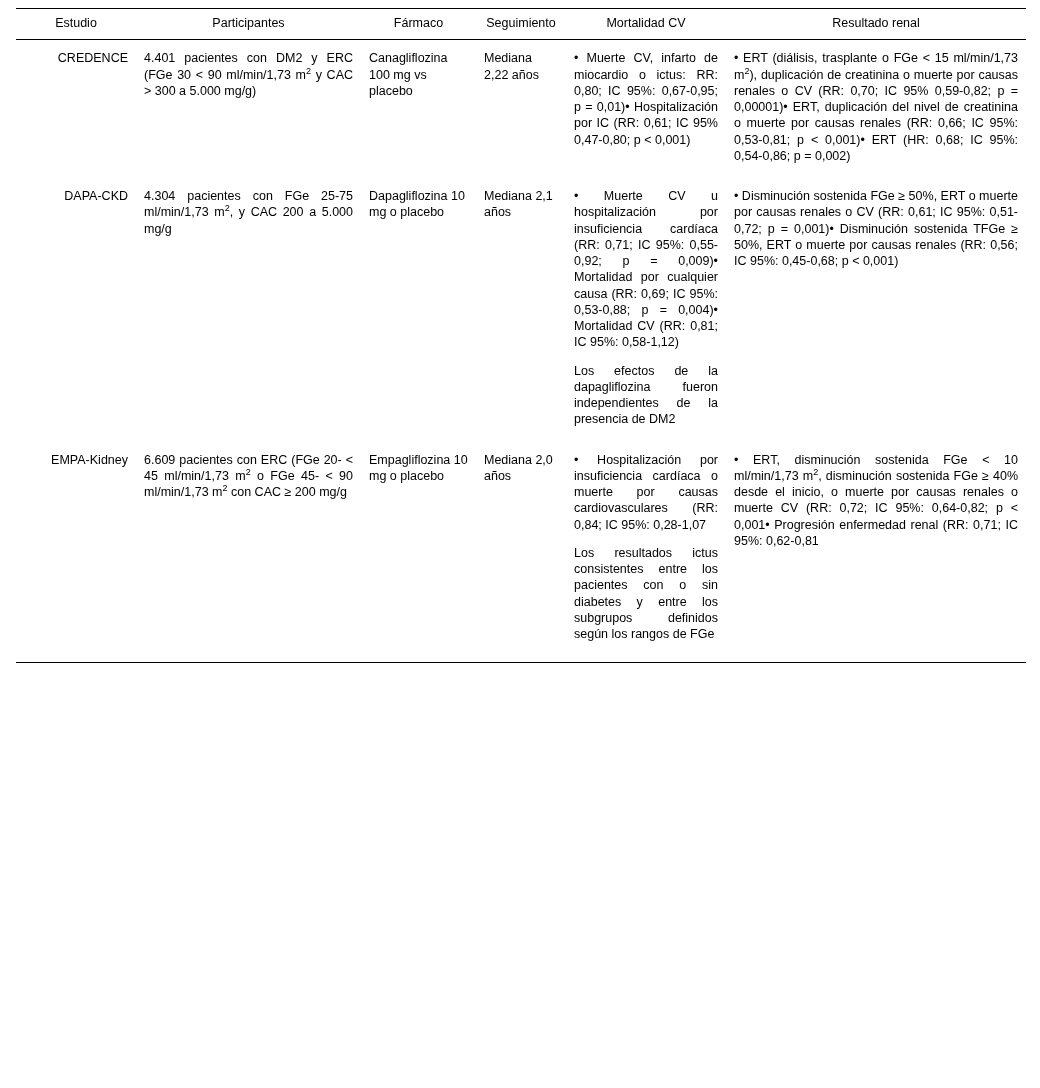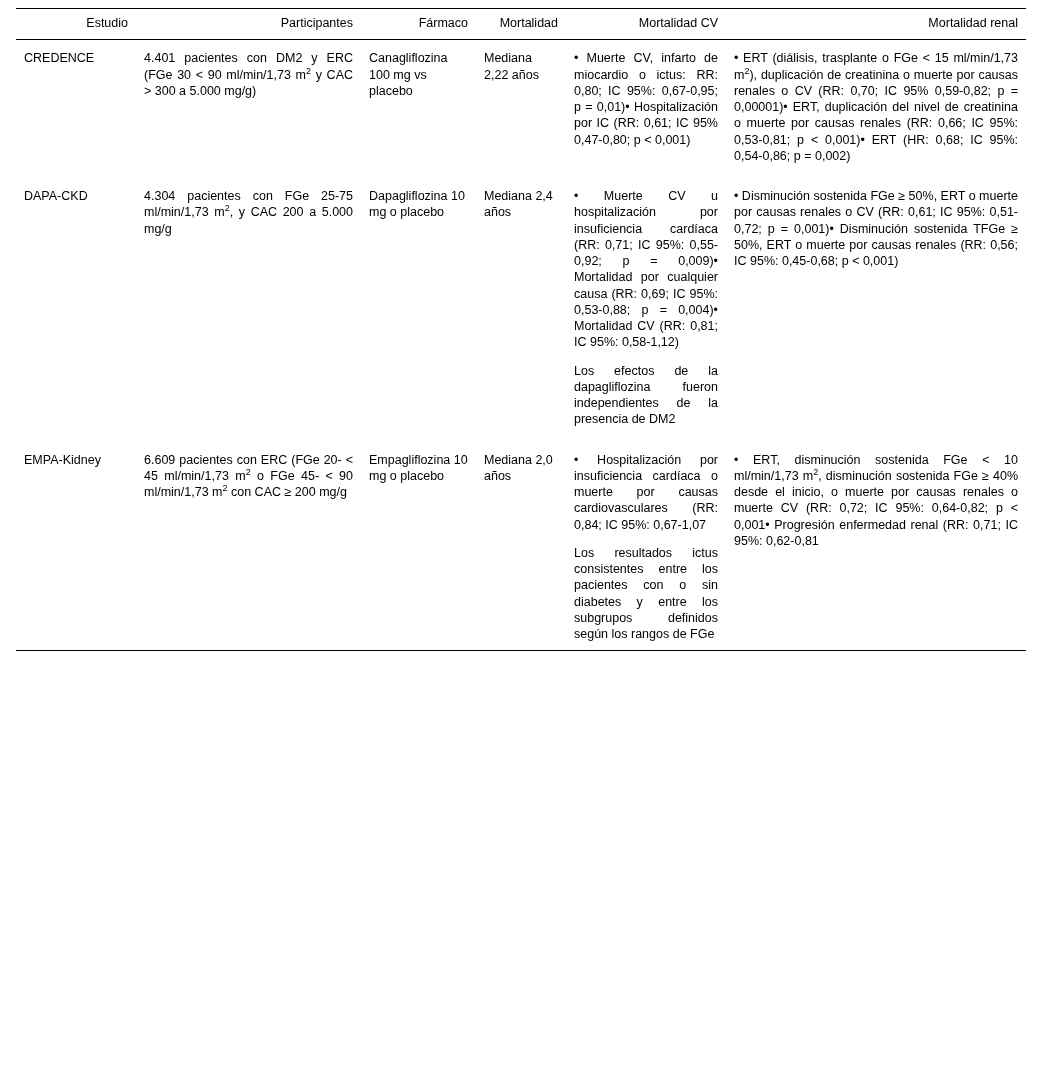--- a/index.html
+++ b/index.html
@@ -24,44 +24,44 @@
   table.study-table {
     width: 1010px;
     margin-left: 16px;
     margin-top: 8px;
     border-collapse: collapse;
     table-layout: fixed;
     font-size: 12.5px;
     line-height: 1.30;
   }
   table.study-table thead th {
-    text-align: right;
+    text-align: center;
     font-weight: normal;
     padding: 6px 8px 8px 8px;
     vertical-align: top;
     border-top: 1.6px solid #000;
     border-bottom: 1.1px solid #000;
   }
   table.study-table tbody td {
     vertical-align: top;
     padding: 10px 8px 14px 8px;
   }
   table.study-table tbody tr.last-row td {
     border-bottom: 1.6px solid #000;
-    padding-bottom: 8px;
+    padding-bottom: 20px;
   }
   
   col.c-estudio   { width: 120px; }
   col.c-part      { width: 225px; }
   col.c-farmaco   { width: 115px; }
   col.c-seguim    { width: 90px; }
   col.c-cv        { width: 160px; }
   col.c-renal     { width: 300px; }
 
-  .cell-line { margin: 0; }
+  .cell-line { margin: 0; text-align: right; }
   .bullet-block { margin: 0; }
   .spacer-note { margin-top: 12px; }
   .justify { text-align: justify; text-justify: inter-word; }
   sup { font-size: 0.72em; vertical-align: super; line-height: 0; }
 </style>
 </head>
 <body>
 
 <div class="page">
 
@@ -72,23 +72,23 @@
       <col class="c-farmaco">
       <col class="c-seguim">
       <col class="c-cv">
       <col class="c-renal">
     </colgroup>
     <thead>
       <tr>
         <th>Estudio</th>
         <th>Participantes</th>
         <th>Fármaco</th>
-        <th>Mortalidad</th>
+        <th>Seguimiento</th>
         <th>Mortalidad CV</th>
-        <th>Mortalidad renal</th>
+        <th>Resultado renal</th>
       </tr>
     </thead>
     <tbody>
 
       <tr>
         <td>
           <div class="cell-line">CREDENCE</div>
         </td>
         <td class="justify">4.401 pacientes con DM2 y ERC (FGe 30 &lt;  90  ml/min/1,73  m<sup>2</sup> y CAC &gt;  300 a 5.000  mg/g)</td>
         <td>Canagliflozina 100  mg vs placebo</td>
@@ -96,37 +96,37 @@
         <td class="justify">• Muerte CV, infarto de miocardio o ictus: RR: 0,80; IC 95%: 0,67-0,95; p  =  0,01)• Hospitalización por IC (RR: 0,61; IC  95% 0,47-0,80; p  &lt;  0,001)</td>
         <td class="justify">• ERT (diálisis, trasplante o FGe &lt;  15  ml/min/1,73  m<sup>2</sup>), duplicación de creatinina o muerte por causas renales o CV (RR: 0,70; IC  95% 0,59-0,82; p  =  0,00001)• ERT, duplicación del nivel de creatinina o muerte por causas renales (RR: 0,66; IC  95%: 0,53-0,81; p  &lt;  0,001)• ERT (HR: 0,68; IC  95%: 0,54-0,86; p  =  0,002)</td>
       </tr>
 
       <tr>
         <td>
           <div class="cell-line">DAPA-CKD</div>
         </td>
         <td class="justify">4.304 pacientes con FGe 25-75  ml/min/1,73  m<sup>2</sup>, y CAC 200 a 5.000  mg/g</td>
         <td>Dapagliflozina 10 mg o placebo</td>
-        <td>Mediana 2,4 años</td>
+        <td>Mediana 2,1 años</td>
         <td class="justify">
           <div class="bullet-block">• Muerte CV u hospitalización por insuficiencia cardíaca (RR: 0,71; IC  95%: 0,55-0,92; p  =  0,009)• Mortalidad por cualquier causa (RR: 0,69; IC  95%: 0,53-0,88; p  =  0,004)• Mortalidad CV (RR: 0,81; IC  95%: 0,58-1,12)</div>
           <div class="spacer-note">Los efectos de la dapagliflozina fueron independientes de la presencia de DM2</div>
         </td>
         <td class="justify">• Disminución sostenida FGe ≥  50%, ERT o muerte por causas renales o CV (RR: 0,61; IC  95%: 0,51-0,72; p  =  0,001)• Disminución sostenida TFGe ≥  50%, ERT o muerte por causas renales (RR: 0,56; IC  95%: 0,45-0,68; p  &lt;  0,001)</td>
       </tr>
 
       <tr class="last-row">
         <td>
           <div class="cell-line">EMPA-Kidney</div>
         </td>
         <td class="justify">6.609 pacientes con ERC (FGe 20- &lt;  45  ml/min/1,73  m<sup>2</sup> o FGe 45- &lt;  90  ml/min/1,73  m<sup>2</sup> con CAC ≥  200  mg/g</td>
         <td>Empagliflozina 10 mg o placebo</td>
         <td>Mediana 2,0 años</td>
         <td class="justify">
-          <div class="bullet-block">• Hospitalización por insuficiencia cardíaca o muerte por causas cardiovasculares (RR: 0,84; IC  95%: 0,67-1,07</div>
+          <div class="bullet-block">• Hospitalización por insuficiencia cardíaca o muerte por causas cardiovasculares (RR: 0,84; IC  95%: 0,28-1,07</div>
           <div class="spacer-note">Los resultados ictus consistentes entre los pacientes con o sin diabetes y entre los subgrupos definidos según los rangos de FGe</div>
         </td>
         <td class="justify">• ERT, disminución sostenida FGe &lt;  10  ml/min/1,73  m<sup>2</sup>, disminución sostenida FGe ≥  40% desde el inicio, o muerte por causas renales o muerte CV (RR: 0,72; IC  95%: 0,64-0,82; p  &lt;  0,001• Progresión enfermedad renal (RR: 0,71; IC  95%: 0,62-0,81</td>
       </tr>
 
     </tbody>
   </table>
 
 </div>
 

